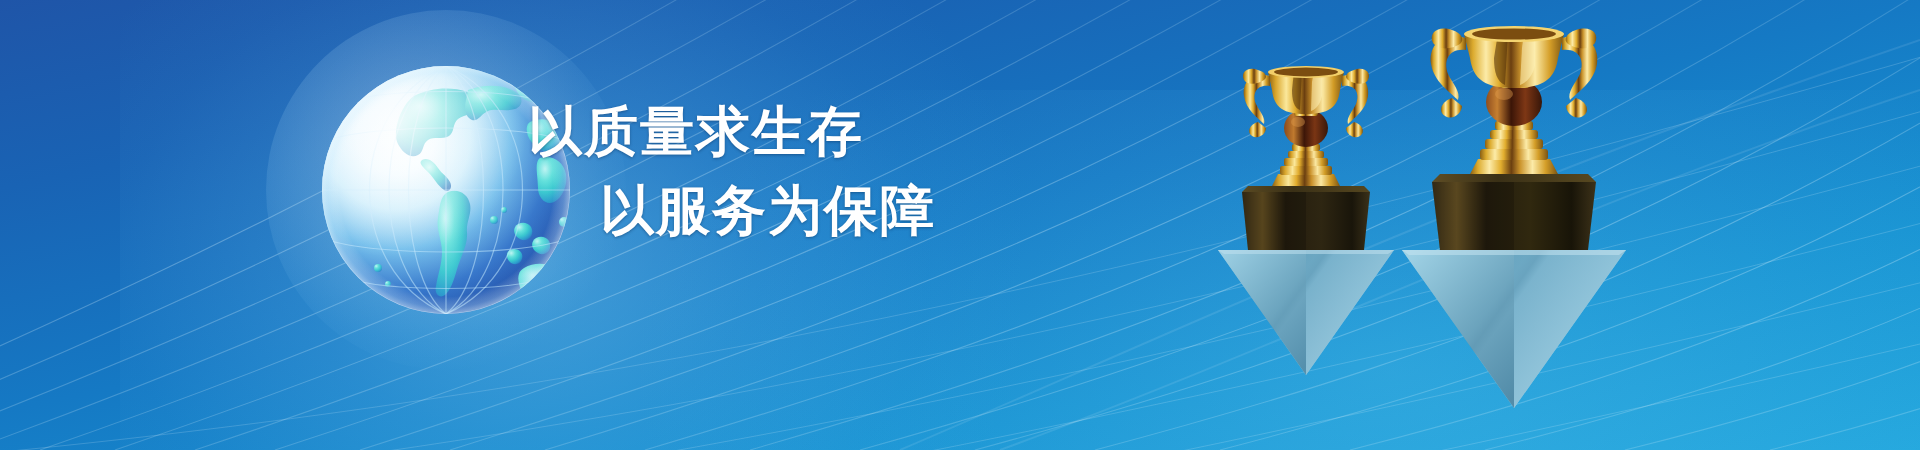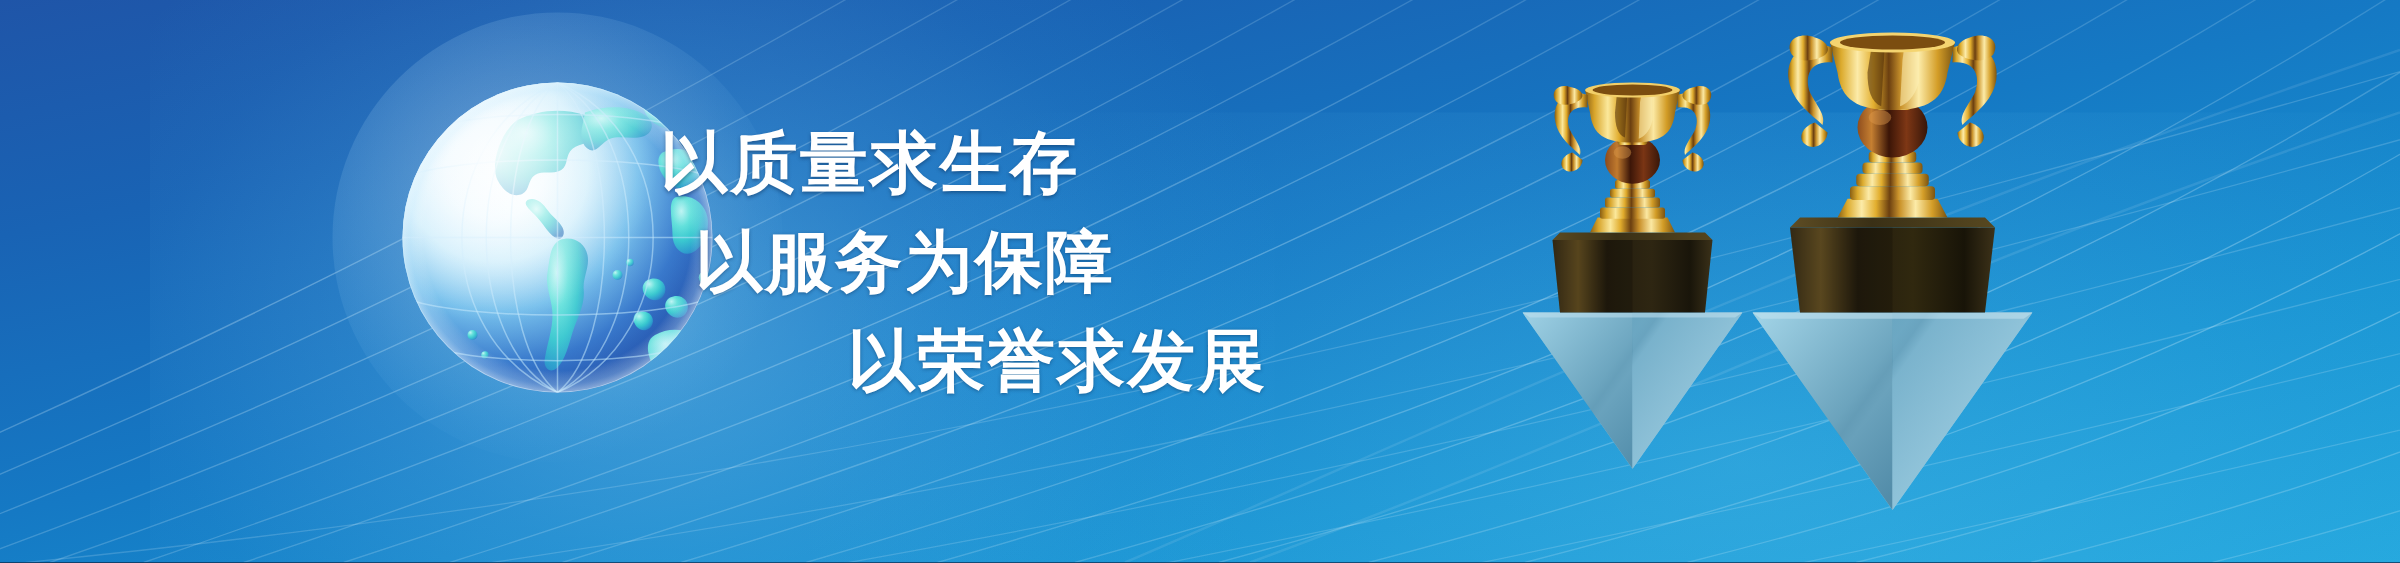--- a/index.html
+++ b/index.html
@@ -77,21 +77,21 @@
     color: #ffffff;
     font-size: 54px;
     font-weight: bold;
     letter-spacing: 2px;
     line-height: 1.46;
     text-shadow: 0 1px 3px rgba(8,40,80,0.45);
     user-select: none;
   }
   .headline .ln { display: block; white-space: nowrap; }
   .headline .ln.l1 { margin-left: 0px; }
-  .headline .ln.l2 { margin-left: 28px; }
+  .headline .ln.l2 { margin-left: 72px; }
   .headline .ln.l3 { margin-left: 150px; }
 
   
   .pedestal { position: absolute; }
 
   .left-unit  { left: 1218px; top: 40px;  width: 176px; height: 340px; }
   .right-unit { left: 1402px; top: 8px;   width: 224px; height: 400px; }
 </style>
 </head>
 <body>
@@ -254,21 +254,20 @@
       </g>
 
       <circle cx="128" cy="128" r="124" fill="url(#gGloss)"></circle>
       <circle cx="128" cy="128" r="124" fill="url(#gRim)"></circle>
     </svg>
   </div>
 
   <div class="headline">
     <span class="ln l1">以质量求生存</span>
     <span class="ln l2">以服务为保障</span>
-    <span class="ln l3">以荣誉求发展</span>
   </div>
 
   <div class="pedestal left-unit">
     <svg width="176" height="340" viewBox="0 0 176 340">
       <defs>
         <linearGradient id="coneL" x1="0" y1="0" x2="1" y2="0.5">
           <stop offset="0%" stop-color="#8fc7dd"></stop>
           <stop offset="46%" stop-color="#5f9fba"></stop>
           <stop offset="50%" stop-color="#4d8ba8"></stop>
           <stop offset="54%" stop-color="#84bdd6"></stop>

